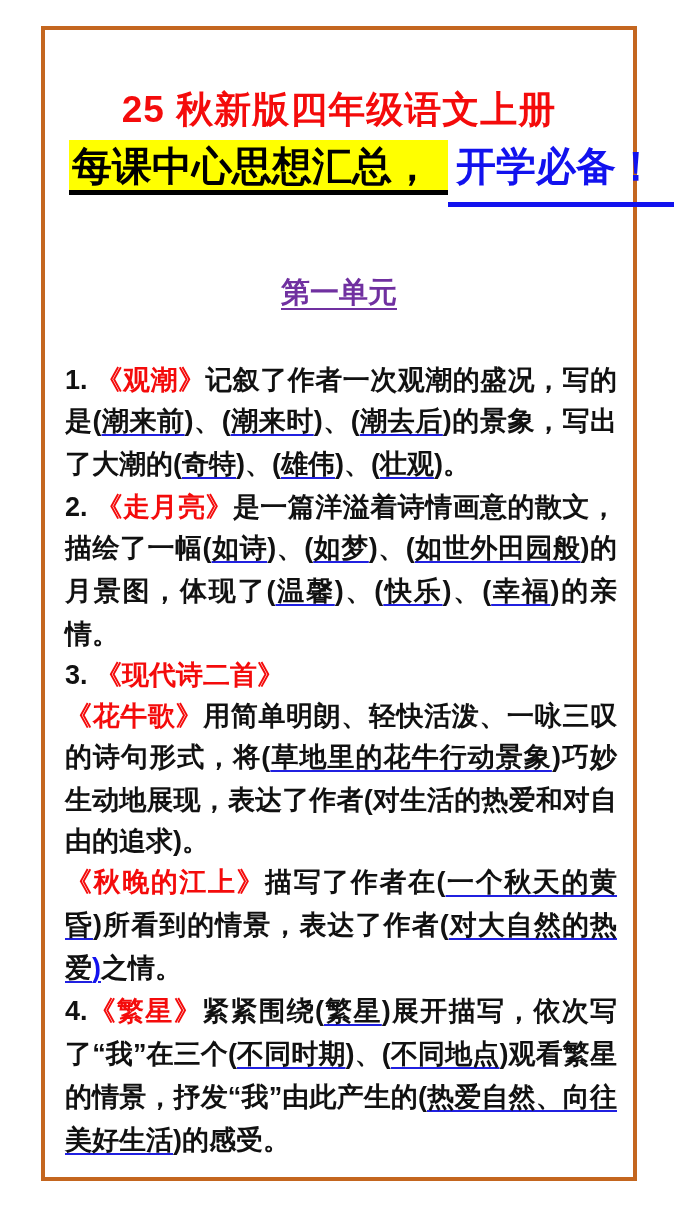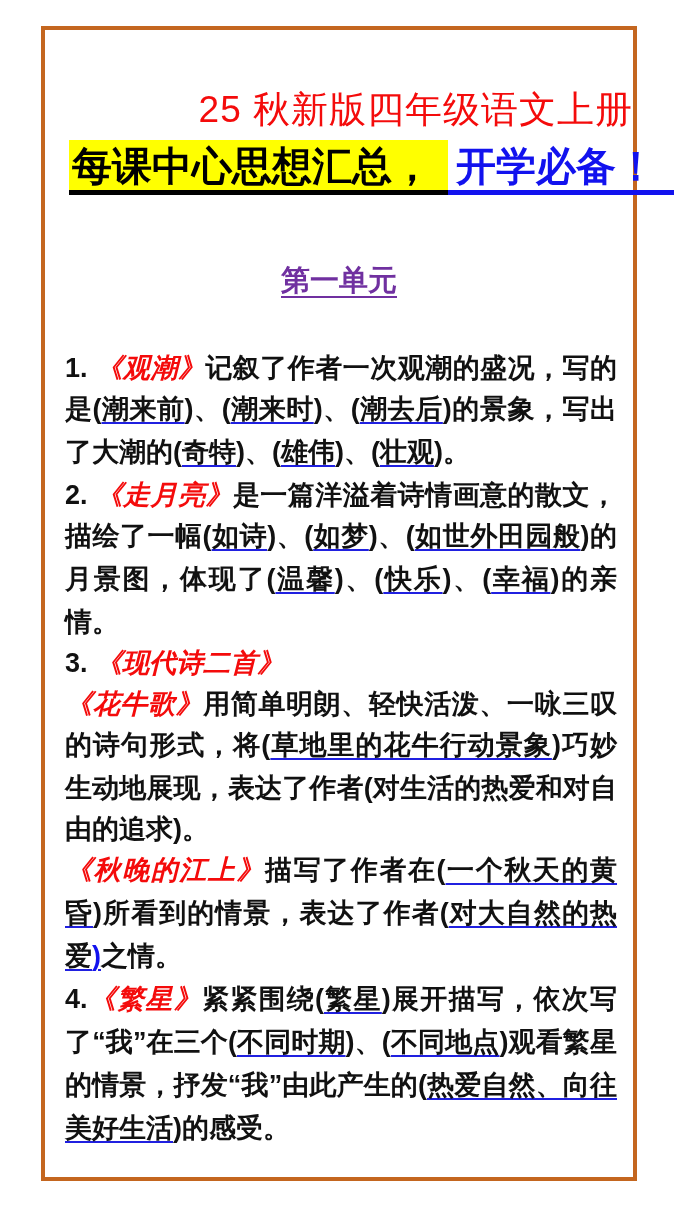--- a/index.html
+++ b/index.html
@@ -13,23 +13,23 @@
   .frame{
     position:absolute;
     left:41px;top:26px;
     width:588px;height:1147px;
     border:4px solid var(--border-color,#C4661F);
     box-sizing:content-box;
     background:#ffffff;
   }
   .title{
     margin:58px 0 0 0;
-    text-align:right;
+    text-align:center;
     font-size:37px;
-    font-weight:normal;
+    font-weight:bold;
     letter-spacing:1px;
     color:var(--red,#F40B0B);
     line-height:44px;
   }
   .subtitle{
     margin:8px 0 0 24px;
     font-size:40px;
     font-weight:bold;
     line-height:46px;
     white-space:nowrap;
@@ -37,21 +37,21 @@
   .sub-hl{
     background:var(--yellow,#FFFF00);
     color:#000000;
     border-bottom:5px solid #000000;
     padding:3px 16px 1px 3px;
     display:inline-block;
   }
   .sub-blue{
     color:var(--blue,#1212EE);
     border-bottom:5px solid var(--blue,#1212EE);
-    padding:3px 18px 1px 8px;
+    padding:3px 18px 13px 8px;
     display:inline-block;
   }
   .section-heading{
     margin:66px 0 0 0;
     text-align:center;
     font-size:29px;
     font-weight:bold;
     color:var(--purple,#7030A0);
     text-decoration:underline;
     text-decoration-thickness:2px;
@@ -60,21 +60,21 @@
   .body-block{
     margin:47px 16px 0 20px;
     font-size:27px;
     font-weight:bold;
     line-height:41px;
     color:var(--text,#111111);
     text-align:justify;
   }
   .para{margin:0;}
   .seg-plain{color:var(--text,#111111);}
-  .seg-red{color:var(--red,#F40B0B);font-style:italic;}
+  .seg-red{color:var(--red,#F40B0B);}
   .seg-u{
     color:var(--text,#111111);
     text-decoration:underline;
     text-decoration-color:var(--underline,#2020E0);
     text-decoration-thickness:2px;
     text-underline-offset:4px;
     font-family:Liberation Mono, monospace;
   }
   .seg-ub{
     color:var(--blue,#1212EE);

